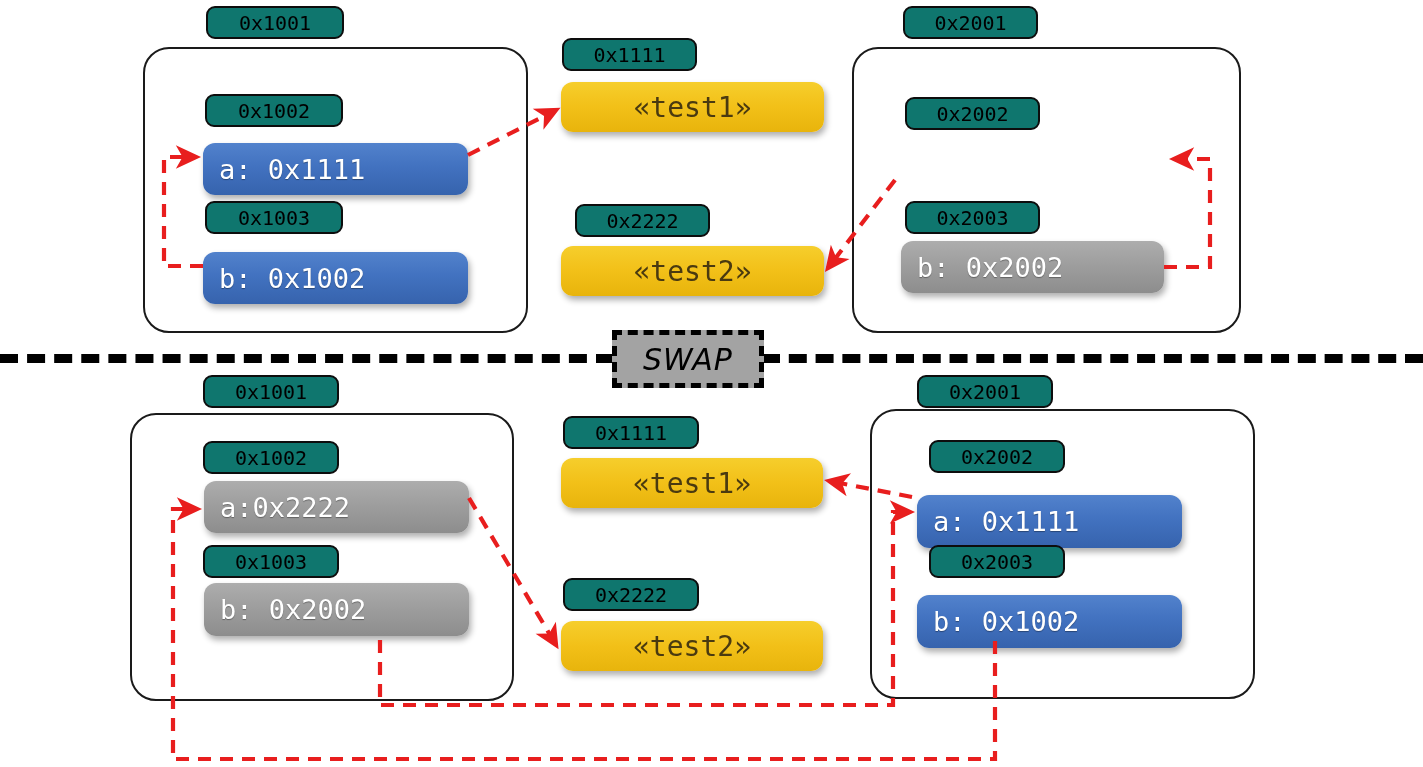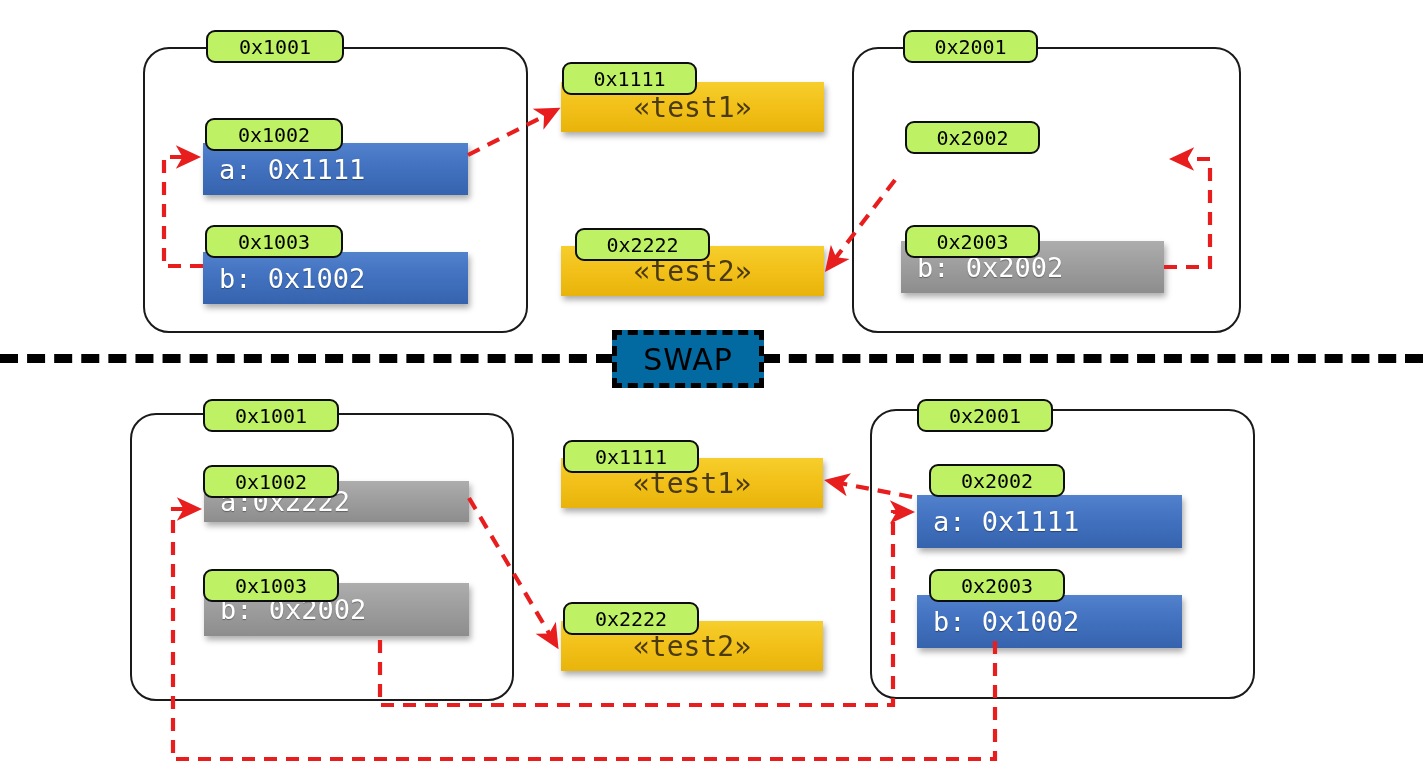--- a/index.html
+++ b/index.html
@@ -14,37 +14,36 @@
     position:absolute;
     border:2.5px solid #1a1a1a;
     border-radius:26px;
     background:transparent;
     box-sizing:border-box;
   }
 
   
   .addr{
     position:absolute;
-    background:#bef264;
+    background:#0f766e;
     border:2.5px solid #0d0d0d;
     border-radius:9px;
     box-sizing:border-box;
     display:flex;align-items:center;justify-content:center;
     font-family:"DejaVu Sans Mono","Liberation Mono",monospace;
     font-size:20px;
     color:#000;
     letter-spacing:0px;
     z-index:6;
-    margin-top:24px;
   }
 
   
   .cell{
     position:absolute;
-    border-radius:0;
+    border-radius:12px;
     box-sizing:border-box;
     display:flex;align-items:center;
     padding-left:16px;
     font-family:"DejaVu Sans Mono","Liberation Mono",monospace;
     font-size:27px;
     color:#ffffff;
     text-shadow:0 1px 1px rgba(0,0,0,.35);
     box-shadow:2px 4px 6px rgba(0,0,0,.32);
     z-index:5;
     white-space:pre;
@@ -68,28 +67,29 @@
   
   .divider{
     position:absolute;
     height:0;
     border-top:9px dashed #000;
     z-index:3;
   }
   .swapbox{
     position:absolute;
     border:5px dashed #000;
-    background:#0369a1;
+    background:#a3a3a3;
     box-sizing:border-box;
     display:flex;align-items:center;justify-content:center;
     font-family:"DejaVu Sans","Liberation Sans",sans-serif;
     font-size:30px;
     color:#000;
     letter-spacing:1px;
     z-index:7;
+    font-style:italic;
   }
 
   
   #wires{
     position:absolute;left:0;top:0;width:1423px;height:767px;
     z-index:8;pointer-events:none;
   }
 </style>
 </head>
 <body>
@@ -123,21 +123,21 @@
 
   <div class="divider" style="left:0px;top:354px;width:614px;"></div>
   <div class="divider" style="left:762px;top:354px;width:661px;"></div>
   <div class="swapbox" style="left:612px;top:330px;width:152px;height:58px;">SWAP</div>
 
   <div class="frame" style="left:130px;top:413px;width:384px;height:288px;"></div>
 
   <div class="addr" style="left:203px;top:375px;width:136px;height:33px;">0x1001</div>
 
   <div class="addr" style="left:203px;top:441px;width:136px;height:33px;">0x1002</div>
-  <div class="cell gray" style="left:204px;top:481px;width:265px;height:41px;">a:0x2222</div>
+  <div class="cell gray" style="left:204px;top:481px;width:265px;height:52px;">a:0x2222</div>
 
   <div class="addr" style="left:203px;top:545px;width:136px;height:33px;">0x1003</div>
   <div class="cell gray" style="left:204px;top:583px;width:265px;height:53px;">b: 0x2002</div>
 
   <div class="addr" style="left:563px;top:416px;width:136px;height:33px;">0x1111</div>
   <div class="cell yellow" style="left:561px;top:458px;width:262px;height:50px;">«test1»</div>
 
   <div class="addr" style="left:563px;top:578px;width:136px;height:33px;">0x2222</div>
   <div class="cell yellow" style="left:561px;top:621px;width:262px;height:50px;">«test2»</div>
 

